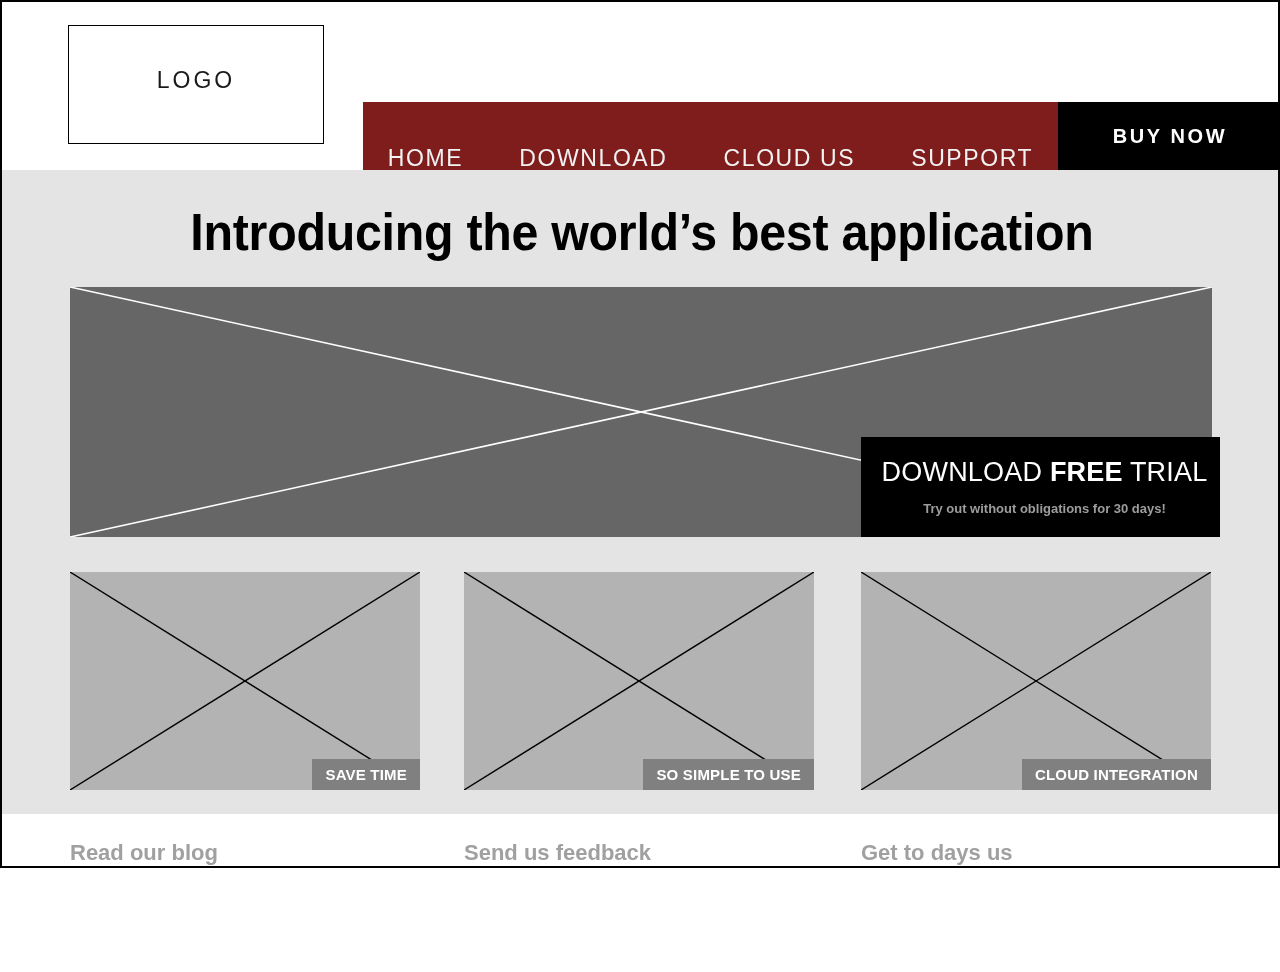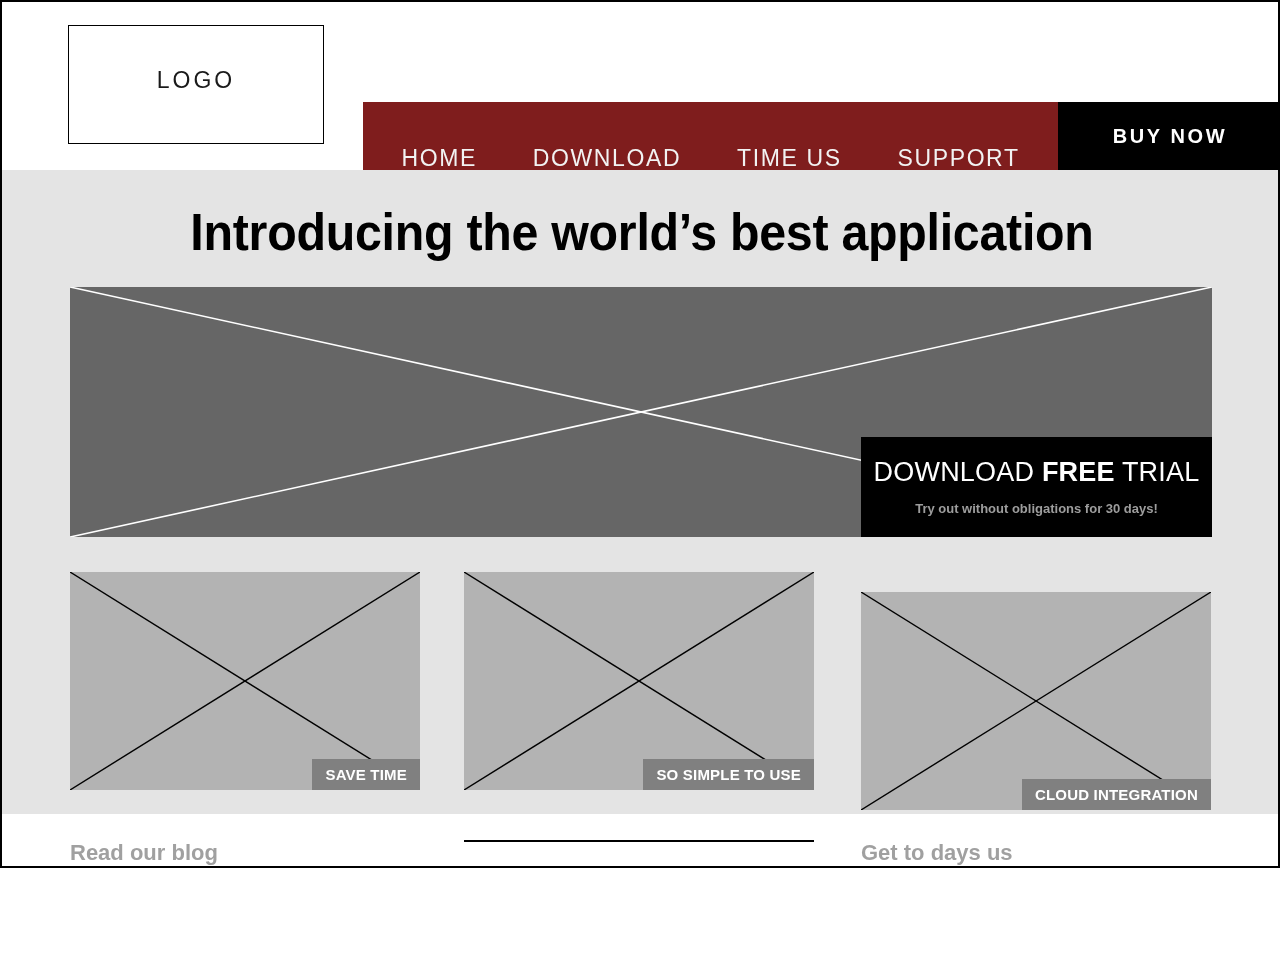--- a/index.html
+++ b/index.html
@@ -134,20 +134,21 @@
     position: absolute;
     left: 859px;
     top: 267px;
     width: 351px;
     height: 100px;
     background: #000000;
     display: flex;
     flex-direction: column;
     align-items: center;
     justify-content: center;
+    padding-left: 8px;
   }
   .promo-title {
     color: #ffffff;
     font-size: 27px;
     font-weight: 400;
     letter-spacing: 0.2px;
     white-space: nowrap;
     line-height: 1.05;
   }
   .promo-title b { font-weight: bold; }
@@ -169,21 +170,21 @@
   }
   .card {
     position: absolute;
     top: 0;
     width: 350px;
     height: 218px;
     background: #b3b3b3;
   }
   .card.c1 { left: 0px; }
   .card.c2 { left: 394px; }
-  .card.c3 { left: 791px; margin-top: 20px; }
+  .card.c3 { left: 791px; }
   .card svg { display: block; width: 100%; height: 100%; }
 
   .card-caption {
     position: absolute;
     right: 0;
     bottom: 0;
     height: 31px;
     background: #808080;
     color: #ffffff;
     font-size: 15px;
@@ -237,21 +238,21 @@
 
   <div class="header">
 
     <div class="logo-box">
       <span class="logo-text">LOGO</span>
     </div>
 
     <nav class="navbar">
       <a class="nav-item" href="#">HOME</a>
       <a class="nav-item" href="#">DOWNLOAD</a>
-      <a class="nav-item" href="#">TIME US</a>
+      <a class="nav-item" href="#">CLOUD US</a>
       <a class="nav-item" href="#">SUPPORT</a>
     </nav>
 
     <div class="buy-now">BUY NOW</div>
   </div>
 
   <div class="hero">
 
     <h1 class="headline">Introducing the world’s best application</h1>
 
@@ -299,20 +300,21 @@
   <div class="footer">
 
     <div class="footer-col f1">
       <div class="footer-title">Read our blog</div>
       <hr class="footer-rule">
       <hr class="footer-rule">
       <hr class="footer-rule">
     </div>
 
     <div class="footer-col f2">
+      <div class="footer-title">Send us feedback</div>
       <hr class="footer-rule">
       <hr class="footer-rule">
       <hr class="footer-rule">
     </div>
 
     <div class="footer-col f3">
       <div class="footer-title">Get to days us</div>
       <hr class="footer-rule">
       <hr class="footer-rule">
       <hr class="footer-rule">

